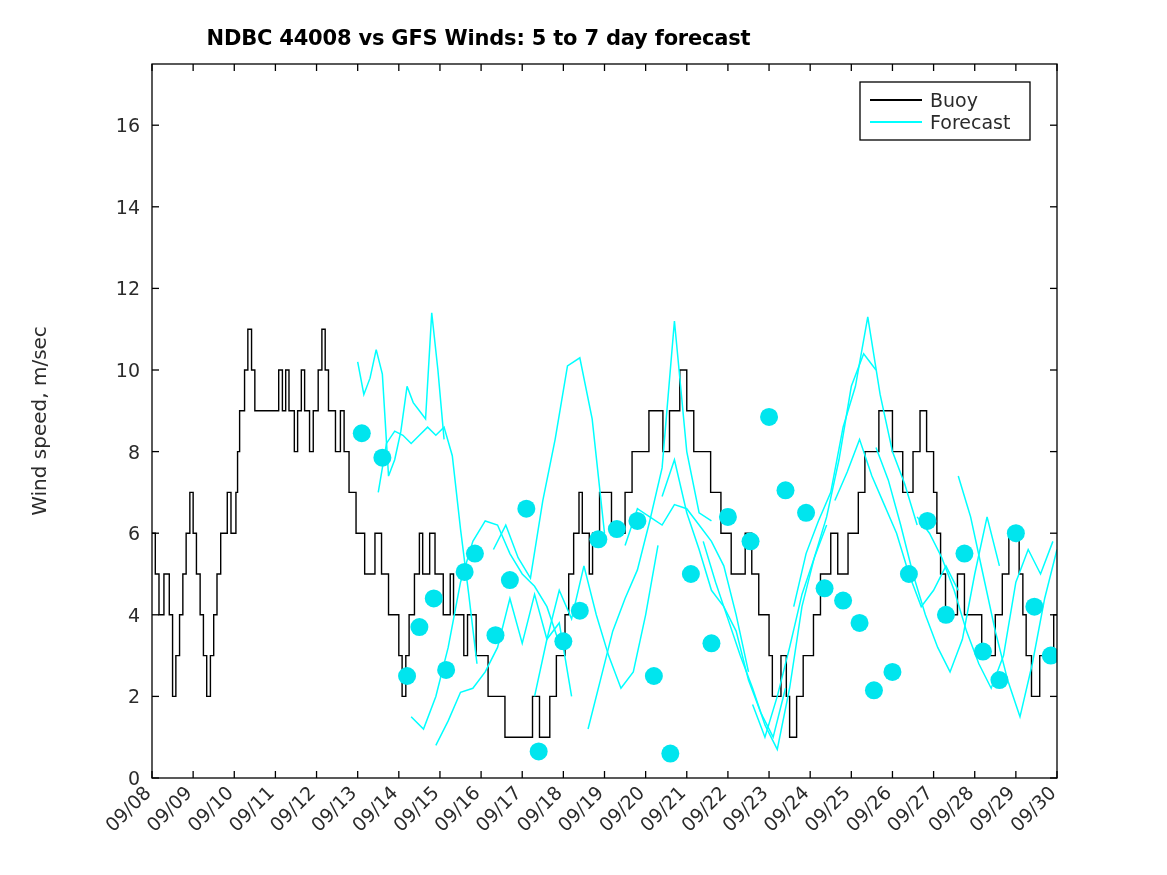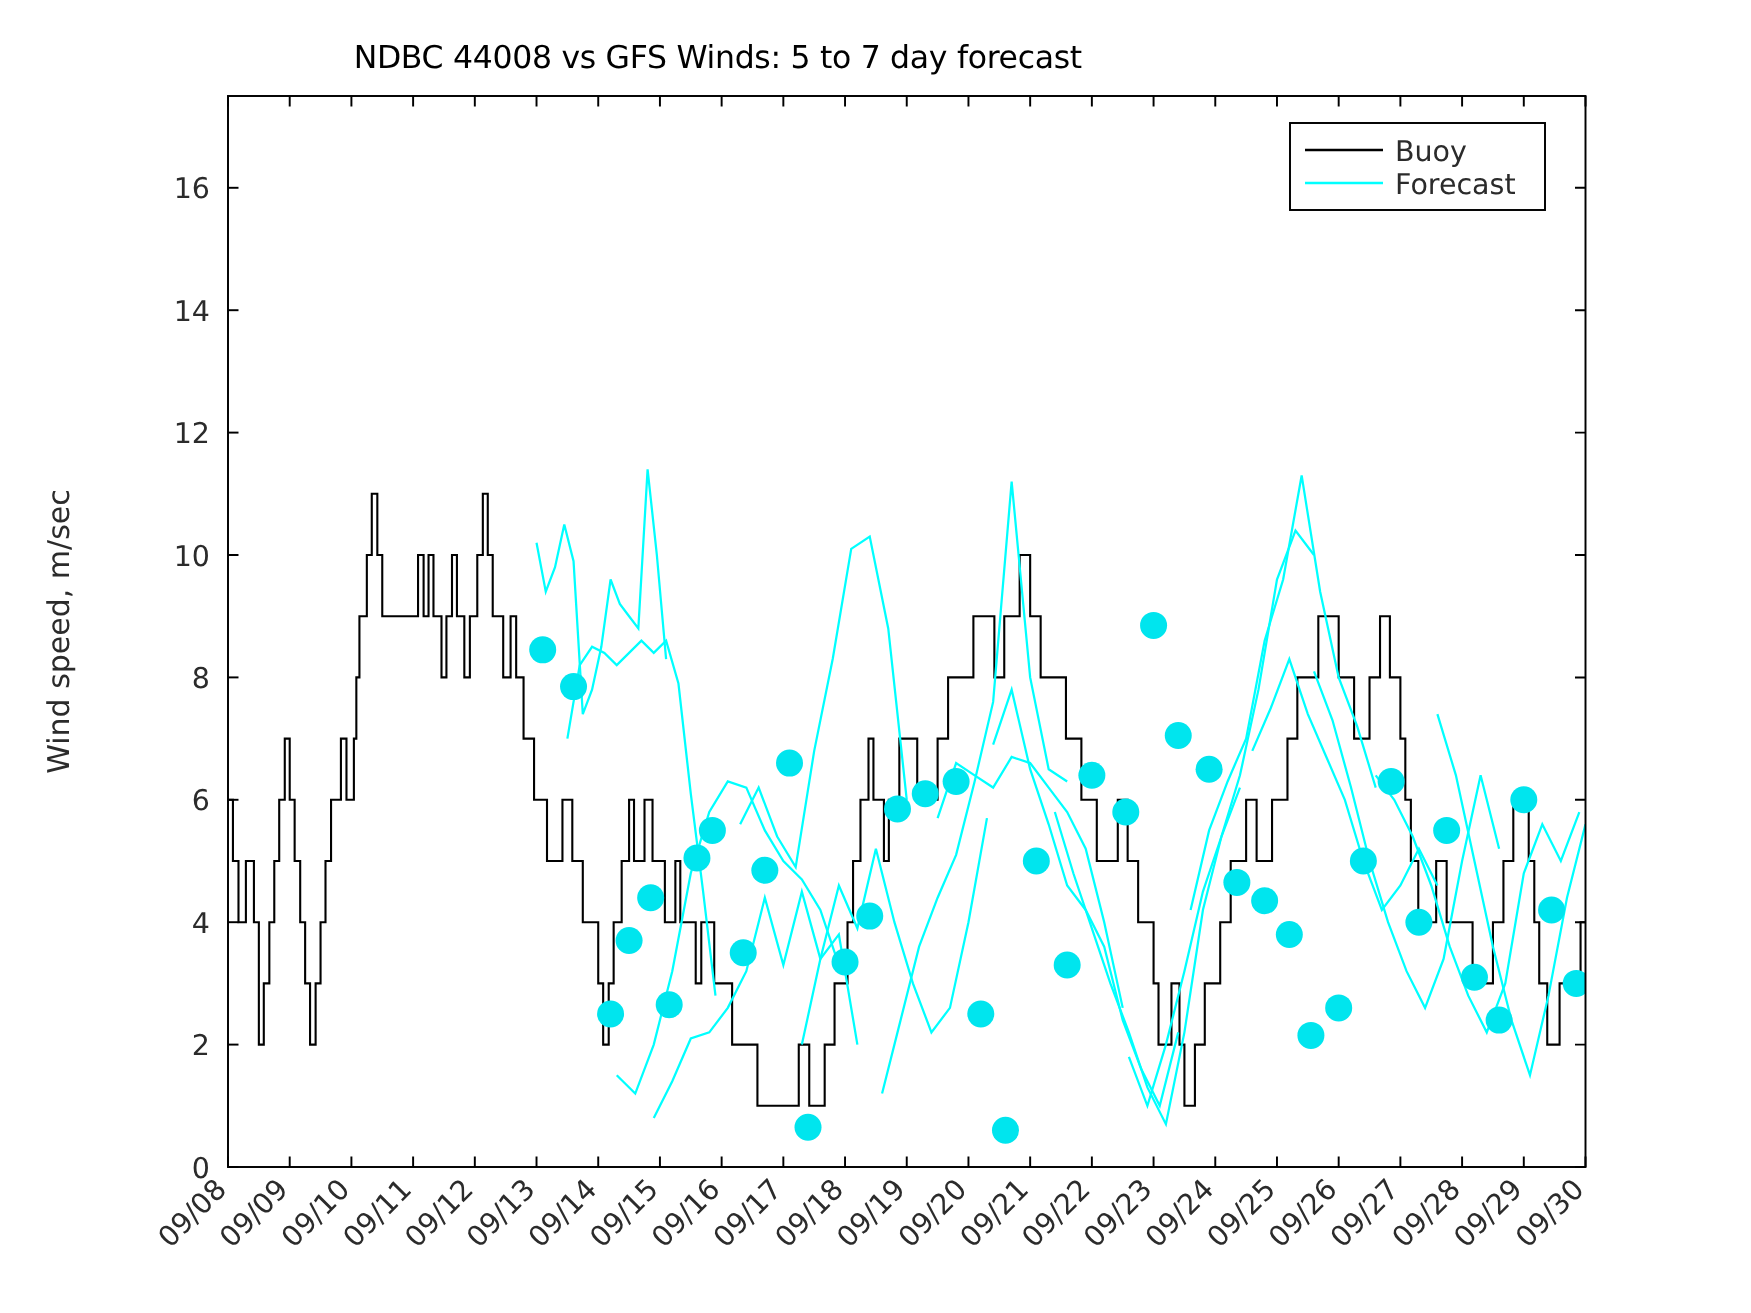--- a/index.html
+++ b/index.html
@@ -19,21 +19,21 @@
     height: 875px;
     background: #ffffff;
   }
   #chart-title {
     position: absolute;
     left: 0;
     top: 26px;
     width: 957px;
     text-align: center;
     font-size: 21px;
-    font-weight: normal;
+    font-weight: bold;
     color: #000000;
     letter-spacing: -0.2px;
   }
   #plot-svg {
     position: absolute;
     left: 0;
     top: 0;
   }
   .tick-label {
     font-size: 19px;

